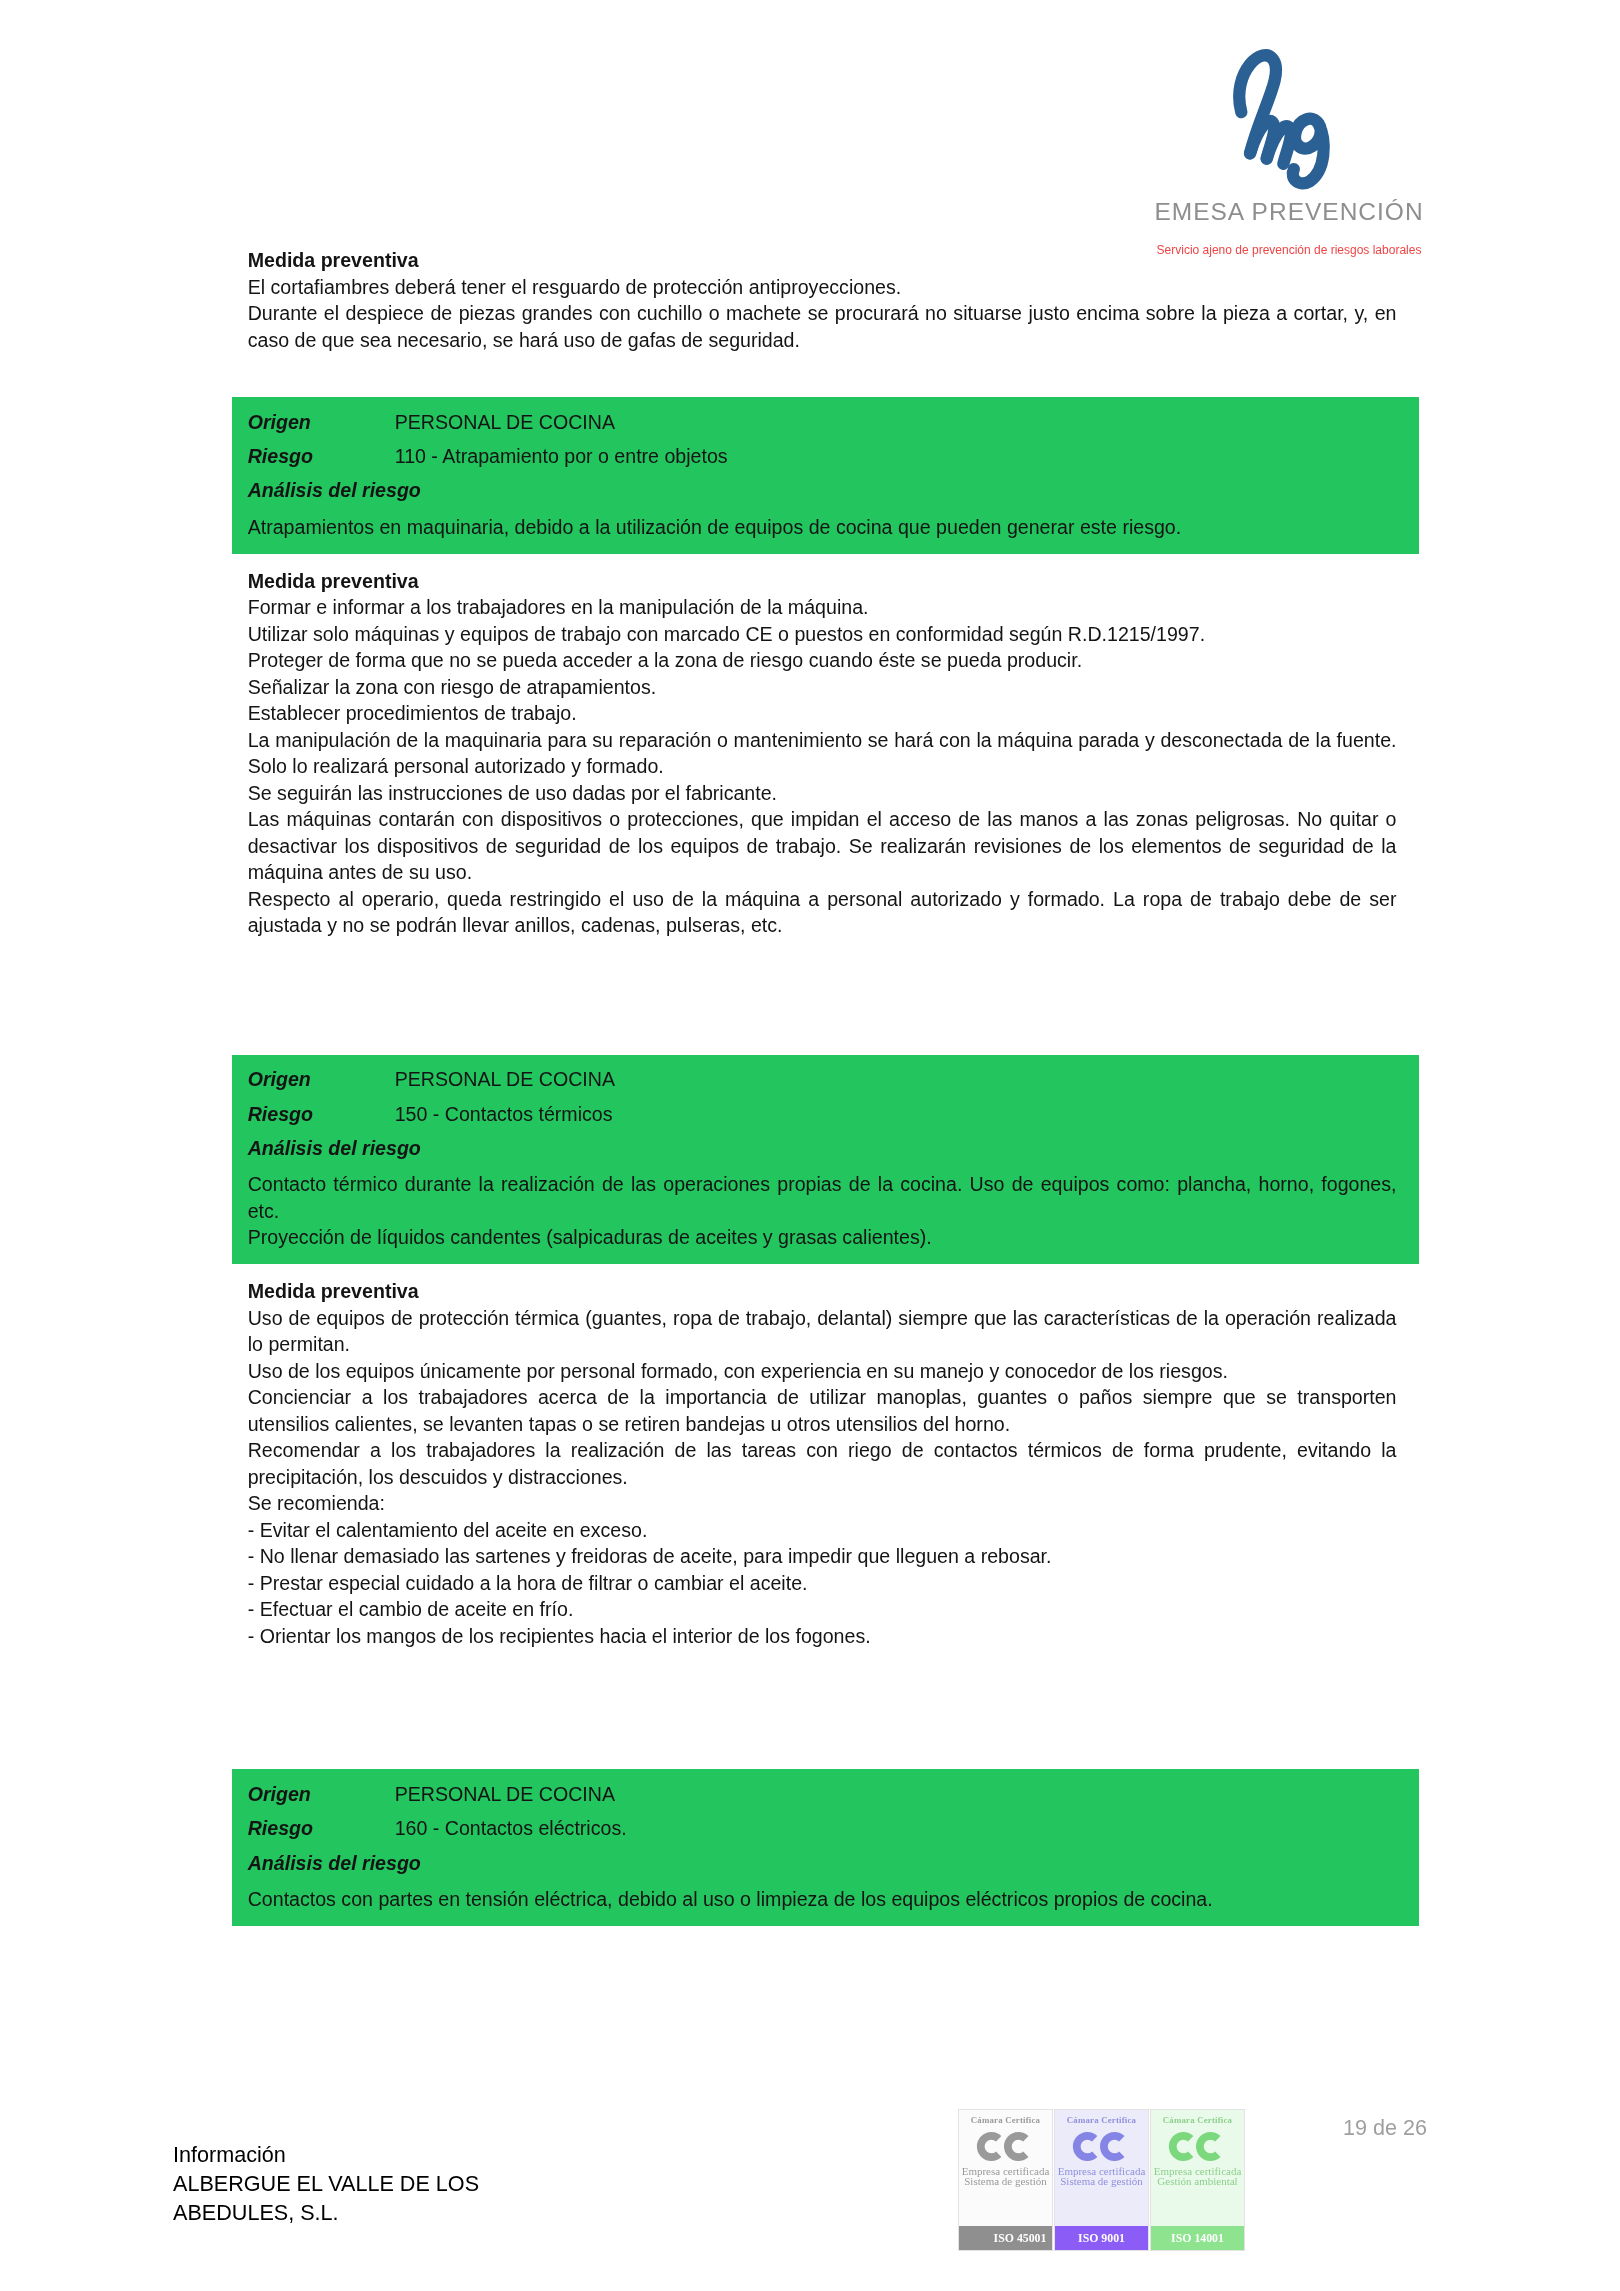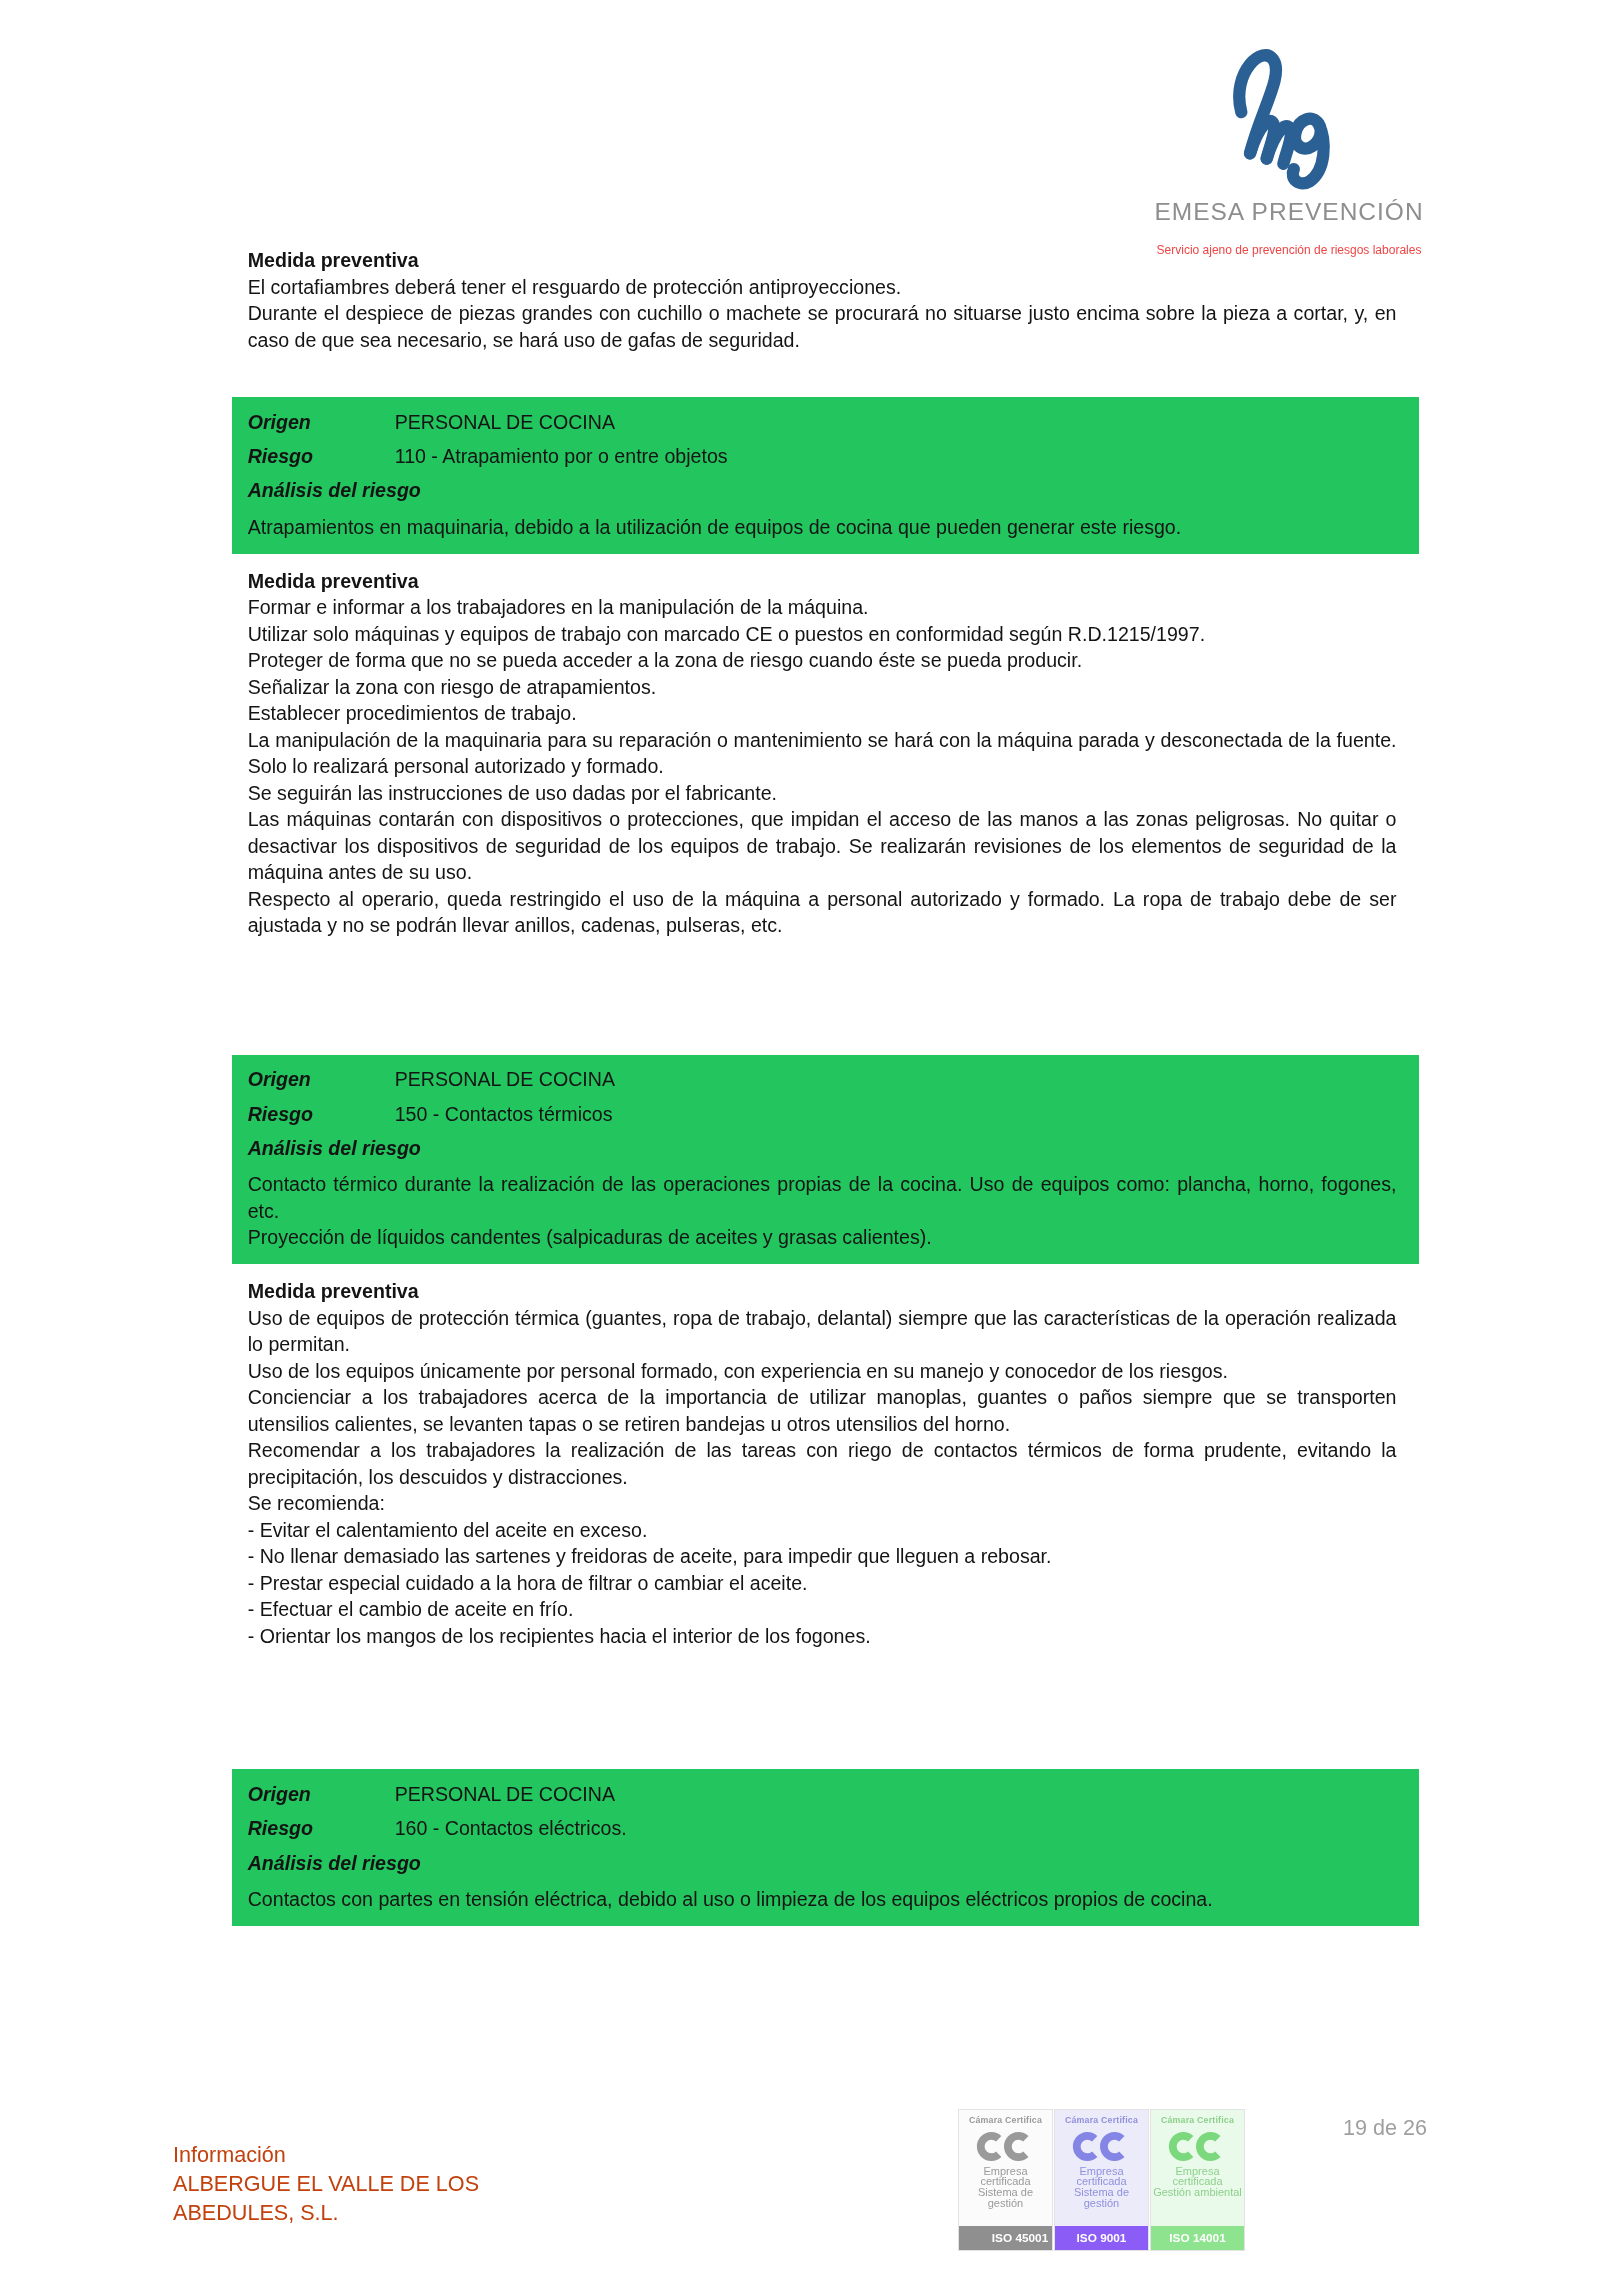--- a/index.html
+++ b/index.html
@@ -19,24 +19,24 @@
   .medida h3{margin:0;font-size:19.6px;line-height:26.5px;font-weight:bold;}
   .medida p{margin:0;text-align:justify;}
   .risk-box{background:#22c55e;padding:11.8px 22.5px 13.7px 15.7px;}
   .risk-row{line-height:26.5px;margin-bottom:7.8px;}
   .risk-label{display:inline-block;width:147px;font-weight:bold;font-style:italic;}
   .analisis-label{font-weight:bold;font-style:italic;line-height:26.5px;margin-bottom:9.8px;}
   .risk-box p{margin:0;text-align:justify;}
   .mt45{margin-top:44px;} .mt14{margin-top:13.7px;}
   .mt118{margin-top:116px;} .mt122{margin-top:120px;}
   
-  .footer-info{position:absolute;left:173px;top:2140px;font-size:21.6px;line-height:29px;color:#c2410c;}
+  .footer-info{position:absolute;left:173px;top:2140px;font-size:21.6px;line-height:29px;color:#000000;}
   .page-number{position:absolute;left:1343px;top:2115px;font-size:21.6px;color:#9f9f9f;}
   .badges{position:absolute;left:958px;top:2109px;display:flex;}
-  .badge{width:95px;height:142px;display:flex;flex-direction:column;border:1px solid #e3e3e3;box-sizing:border-box;}
+  .badge{width:95px;height:142px;display:flex;flex-direction:column;border:1px solid #e3e3e3;box-sizing:border-box;font-family:Liberation Serif, serif;}
   .badge+.badge{margin-left:1px;}
   .badge-top{flex:1;text-align:center;padding-top:4.9px;}
   .badge-title{font-size:8.8px;font-weight:bold;letter-spacing:0.2px;}
   .badge-cc{margin:5.9px auto 3.9px auto;display:block;}
   .badge-line{font-size:11px;line-height:10.8px;}
   .badge-bar{height:24.5px;line-height:24.5px;text-align:center;color:#ffffff;font-size:11.8px;font-weight:bold;}
 </style>
 </head>
 <body>
 

